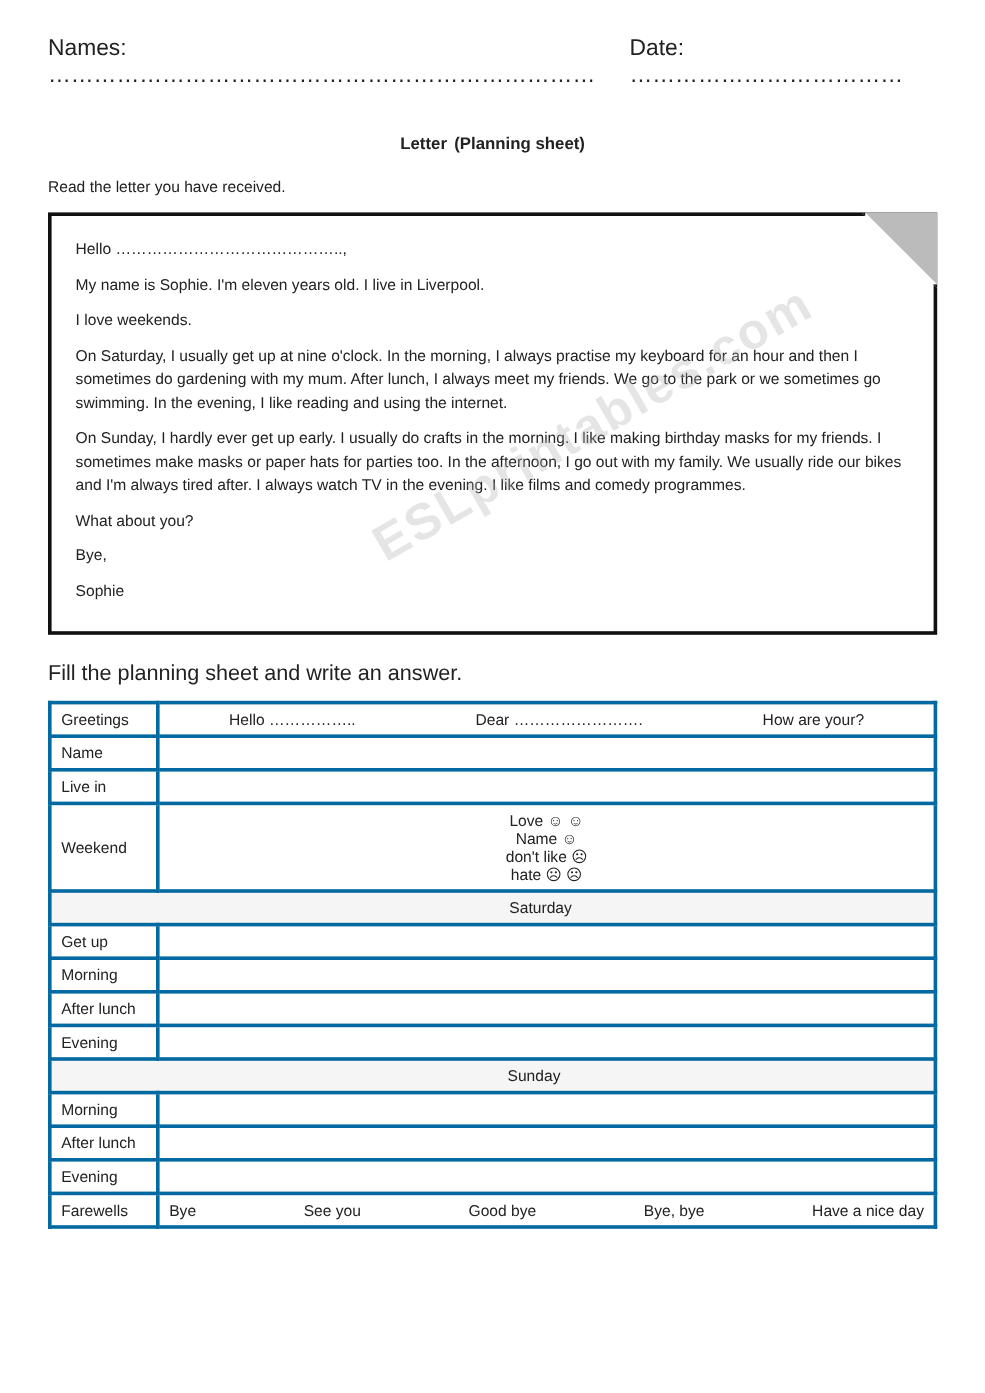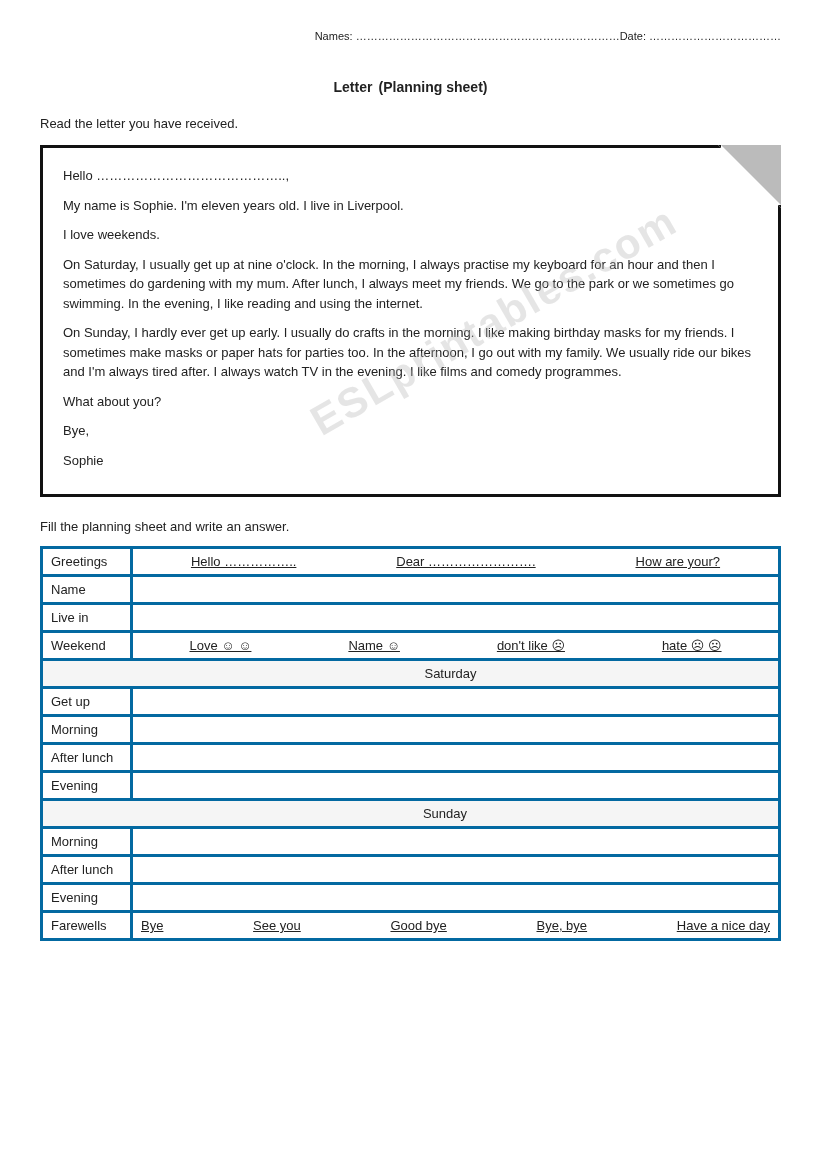--- a/index.html
+++ b/index.html
@@ -8,23 +8,23 @@
       font-family: Arial, sans-serif;
       font-size: 13px;
       color: #222;
       width: 821px;
       min-height: 1161px;
       padding: 30px 40px;
     }
 
     .header-row {
       display: flex;
-      justify-content: flex-end;
+      justify-content: center;
       margin-bottom: 30px;
-      font-size: 11px;
+      font-size: 19px;
     }
 
     .page-title {
       text-align: center;
       font-size: 22px;
       font-weight: bold;
       margin-bottom: 18px;
     }
     .page-title span {
       font-weight: bold;
@@ -85,41 +85,40 @@
       color: rgba(180,180,180,0.35);
       font-weight: bold;
       pointer-events: none;
       white-space: nowrap;
       letter-spacing: 2px;
       z-index: 10;
     }
 
     .fill-instruction {
       margin-bottom: 12px;
-      font-size: 13px;
+      font-size: 18px;
     }
 
     
     table {
       width: 100%;
       border-collapse: collapse;
       font-size: 13px;
     }
     table td {
       border: 3px solid #0369a1;
       padding: 5px 8px;
       vertical-align: middle;
     }
     .col-label {
       width: 90px;
       font-weight: normal;
     }
     .col-content {
       width: calc(100% - 90px);
-      text-decoration: underline;
     }
     .center-row td {
       text-align: center;
       background: #f5f5f5;
       font-style: italic;
     }
   </style>
 </head>
 <body>
 
@@ -167,21 +166,21 @@
         <td class="col-label">Name</td>
         <td class="col-content"></td>
       </tr>
       <tr>
         <td class="col-label">Live in</td>
         <td class="col-content"></td>
       </tr>
       <tr>
         <td class="col-label">Weekend</td>
         <td class="col-content">
-          <div style="display: flex; justify-content: space-around; align-items: center;">
+          <div style="display: flex; justify-content: space-around; align-items: center; flex-direction: column;">
             <span>Love ☺ ☺</span>
             <span>Name ☺</span>
             <span>don't like ☹</span>
             <span>hate ☹ ☹</span>
           </div>
         </td>
       </tr>
       <tr class="center-row">
         <td colspan="2" style="text-align: center; font-style: normal; padding-left: 88px; margin-top: 13px;">Saturday</td>
       </tr>

